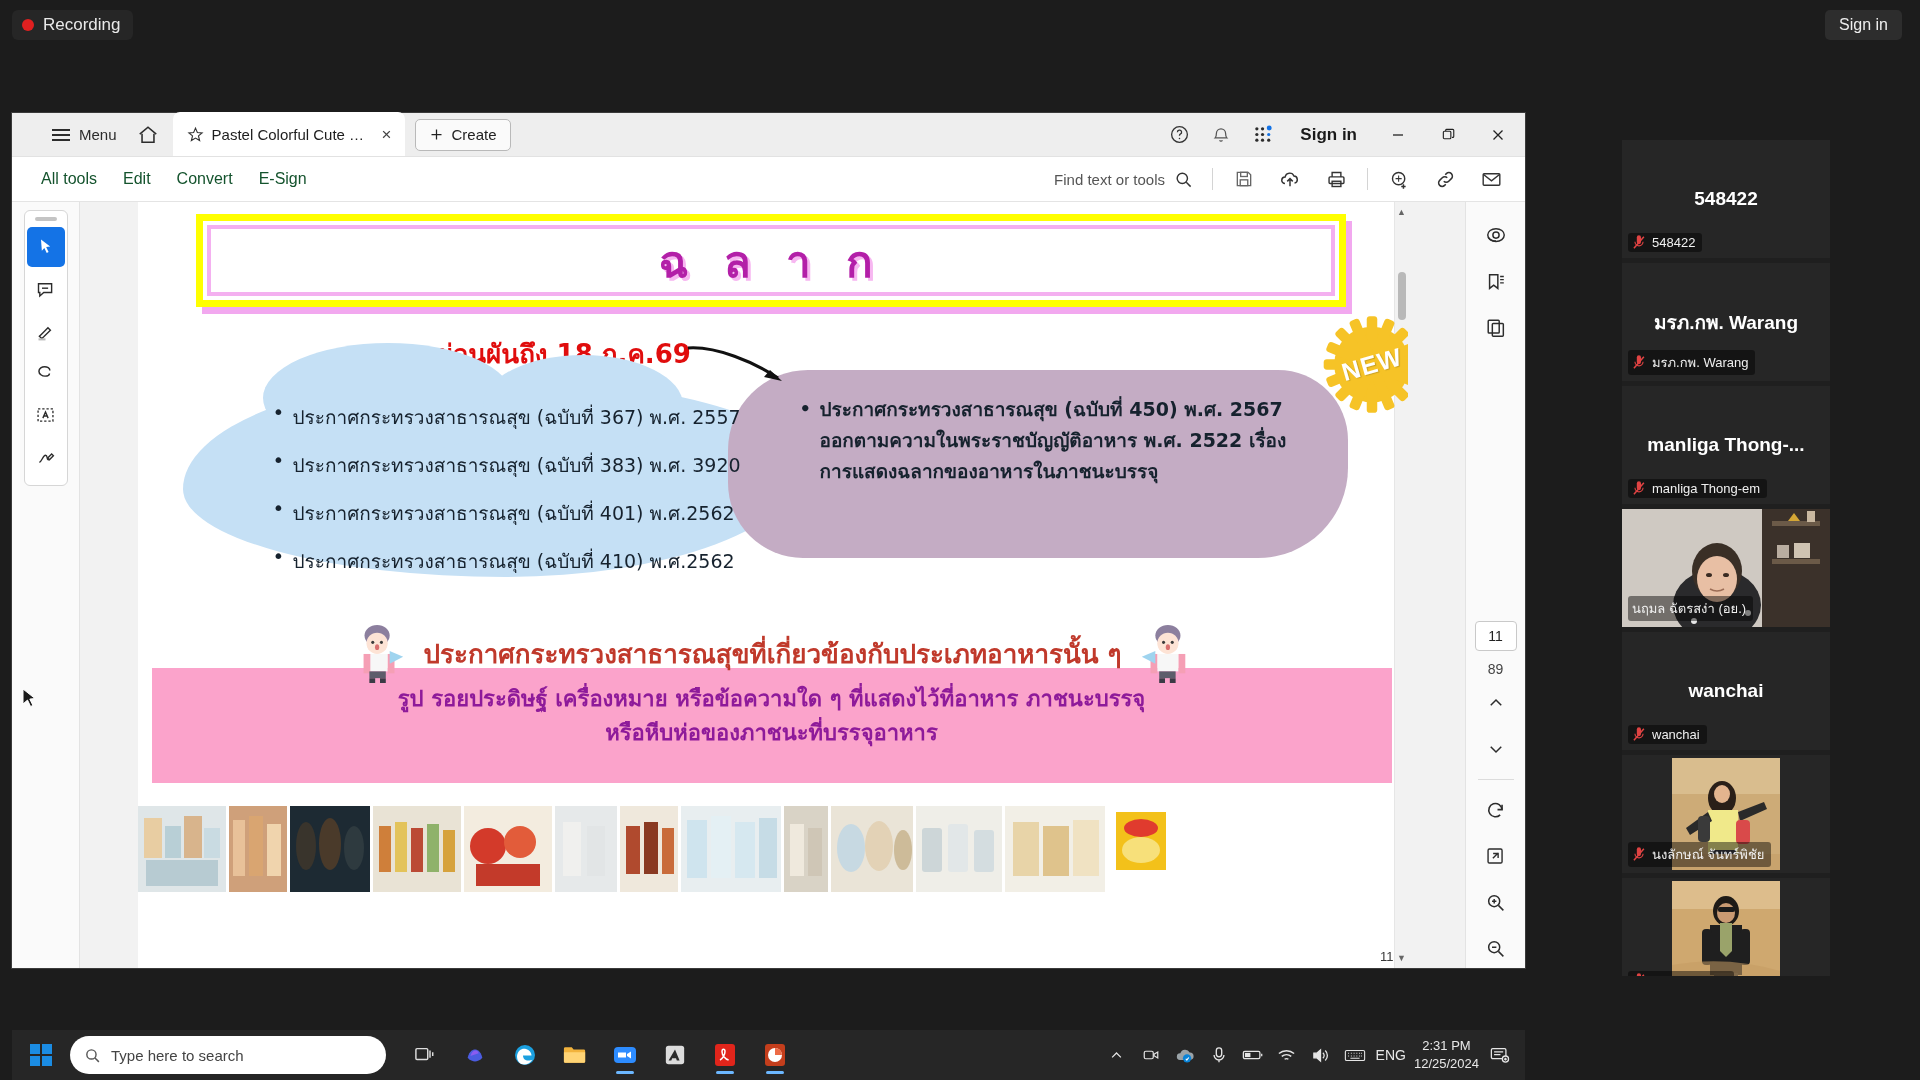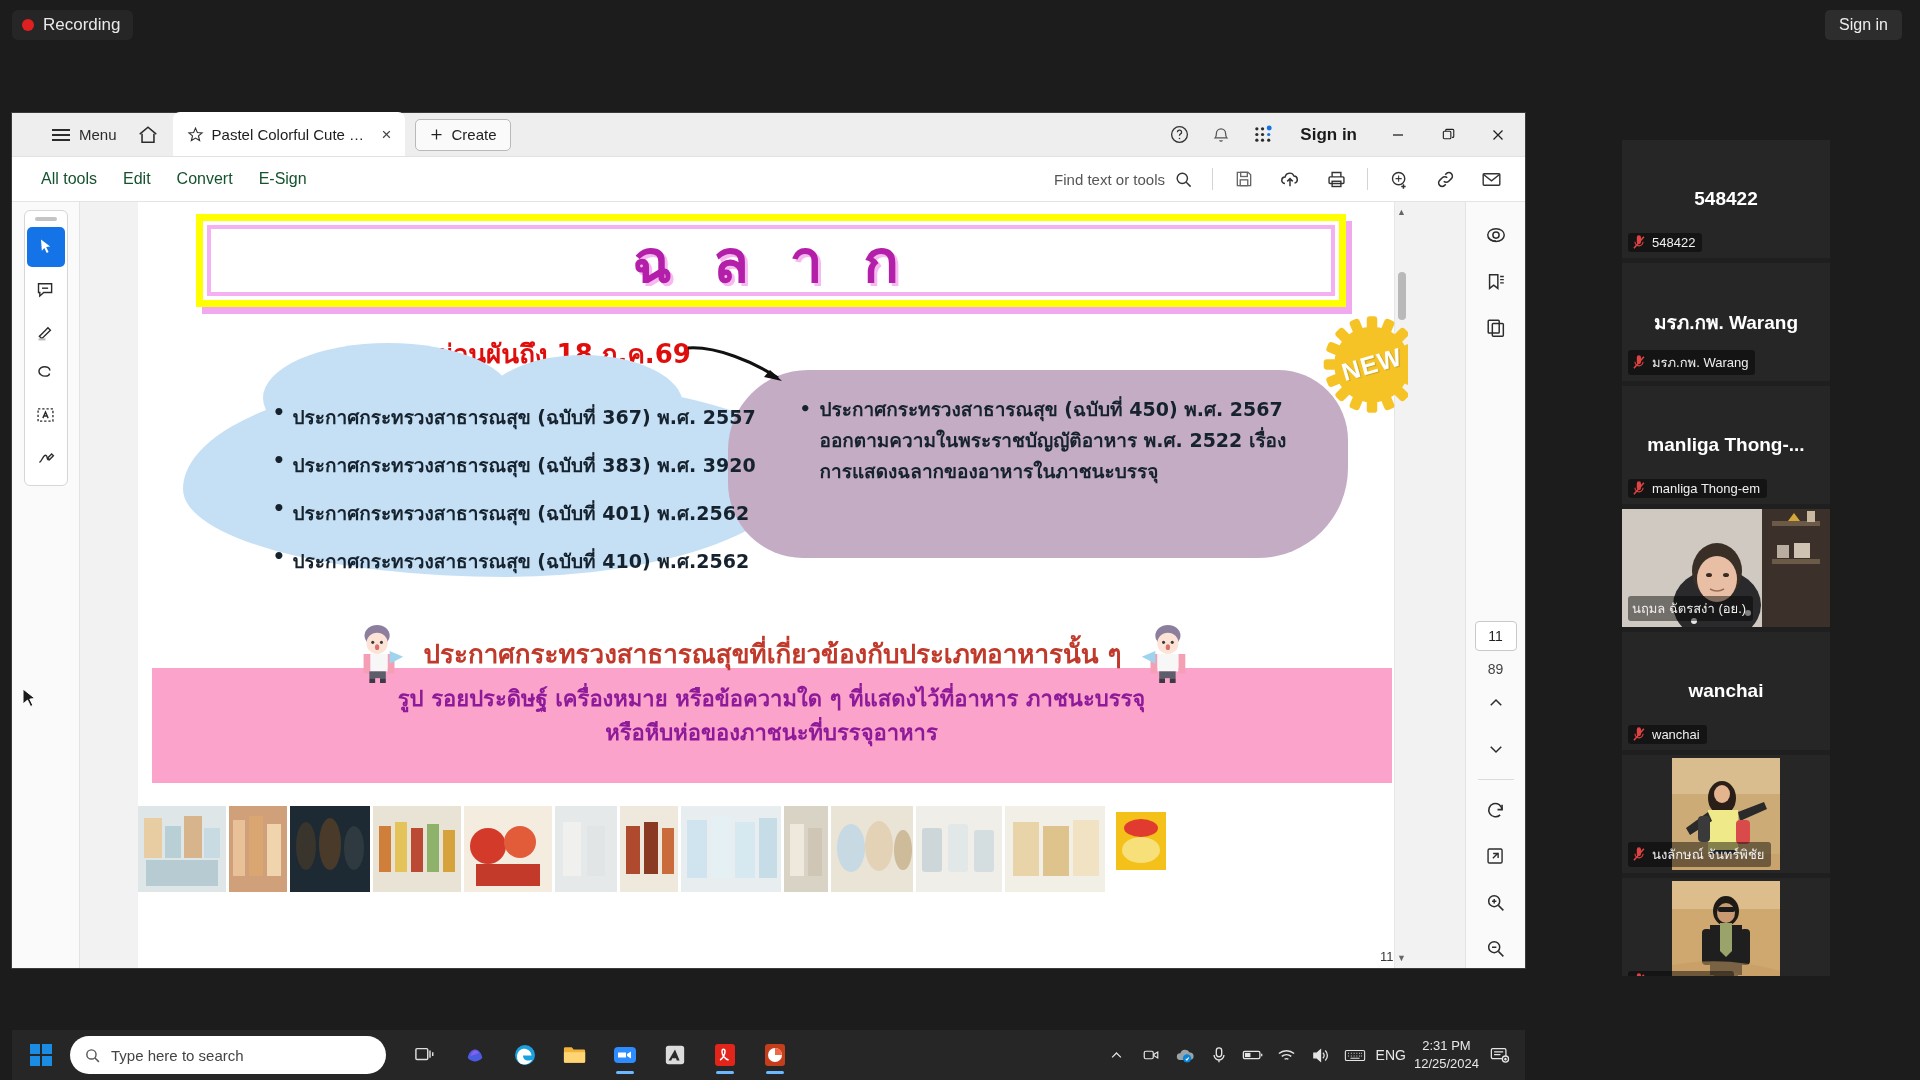--- a/index.html
+++ b/index.html
@@ -129,21 +129,21 @@
   .title-frame {
     position: absolute; left: 58px; top: 12px; width: 1150px; height: 93px;
     border: 7px solid #ffff00; background: #fff;
     box-shadow: 6px 7px 0 0 #f2a8ef;
   }
   .title-inner {
     position: absolute; inset: 4px; border: 4px solid #f4b0f0; background: #fff;
     display: flex; align-items: center; justify-content: center;
   }
   .title-text {
-    font-size: 59px; font-weight: bold; color: #b31fa8;
+    font-size: 44px; font-weight: bold; color: #b31fa8;
     letter-spacing: 10px;
     text-shadow: 3px 3px 0 #f7b7f1;
     font-family: "DejaVu Sans", "Liberation Sans", sans-serif;
   }
 
   .red-head { position: absolute; font-size: 26px; font-weight: bold; color: #e00d0d; white-space: nowrap;
               font-family: "DejaVu Sans", "Liberation Sans", sans-serif; }
   .red-head.left  { left: 300px; top: 131px; }
   .red-head.right { left: 934px; top: 131px; }
 
@@ -161,21 +161,21 @@
   }
 
   .blob-purple {
     position: absolute; left: 590px; top: 168px; width: 620px; height: 188px;
     background: #c4acc4; border-radius: 80px 70px 90px 75px;
   }
 
   .bullets-left { position: absolute; left: 135px; top: 200px; width: 570px; z-index: 3; }
   .bullets-left li {
     list-style: none; position: relative; padding-left: 20px; margin-bottom: 18px;
-    font-size: 19px; font-weight: bold; color: #16222e; white-space: nowrap;
+    font-size: 19px; font-weight: normal; color: #16222e; white-space: nowrap;
     font-family: "DejaVu Sans", "Liberation Sans", sans-serif;
   }
   .bullets-left li::before { content: "•"; position: absolute; left: 0; top: -2px; font-size: 20px; }
 
   .bullets-right { position: absolute; left: 660px; top: 192px; width: 490px; z-index: 3; }
   .bullets-right li {
     list-style: none; position: relative; padding-left: 22px;
     font-size: 19px; font-weight: bold; color: #16222e; line-height: 1.62;
     font-family: "DejaVu Sans", "Liberation Sans", sans-serif;
   }

